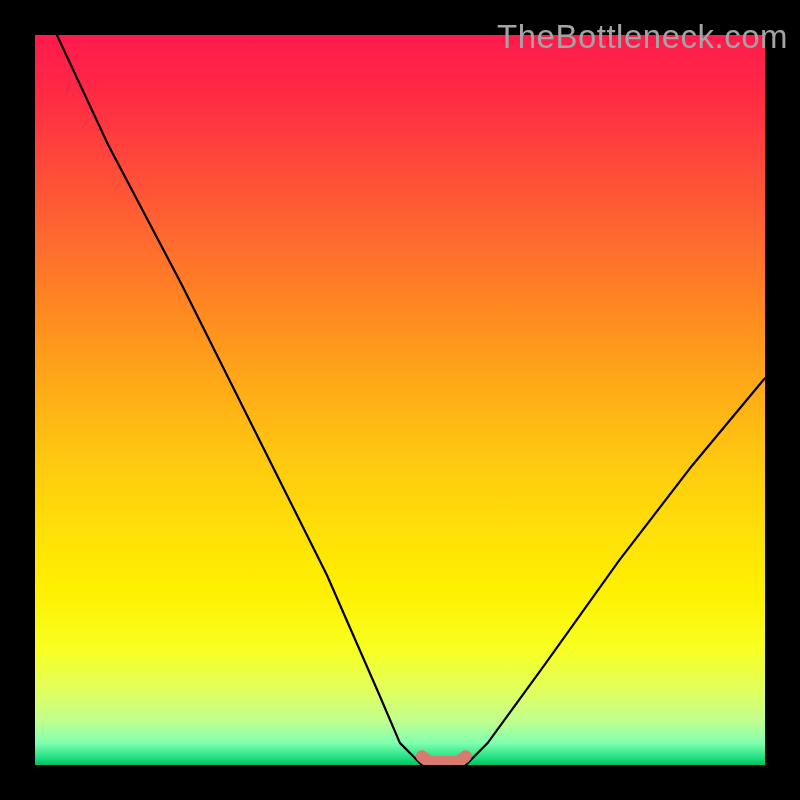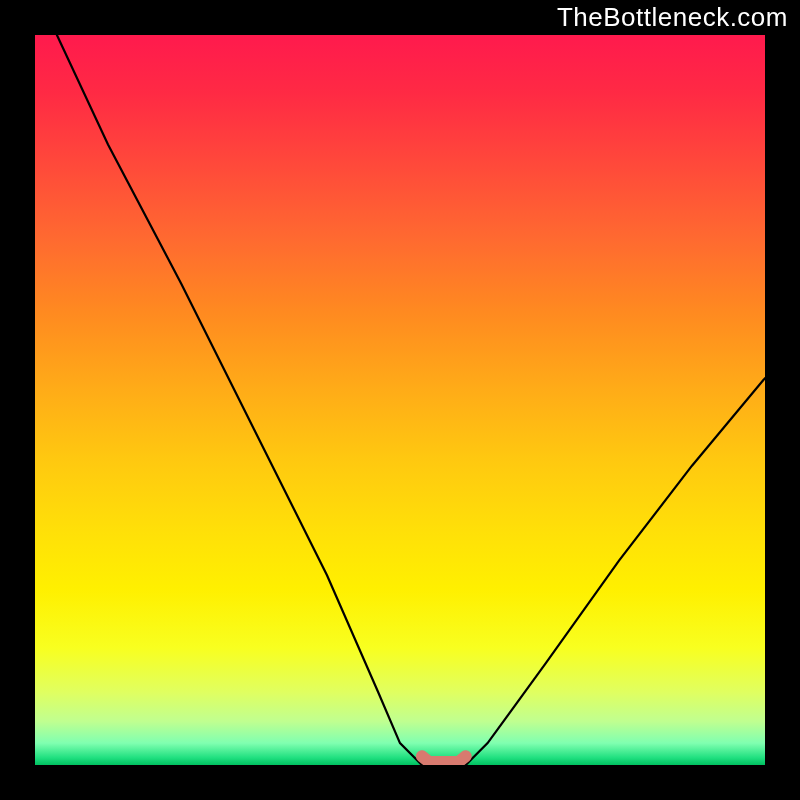--- a/index.html
+++ b/index.html
@@ -41,25 +41,25 @@
       #f8ff20 84%,
       #e0ff60 90%,
       #c0ff90 94%,
       #80ffb0 97%,
       #20e080 99%,
       #00c060 100%
     );
   }
   .watermark {
     position: absolute;
-    top: 2px;
+    top: 18px;
     right: 12px;
-    color: #ffffff;
+    color: #a3a3a3;
     font-family: Arial, Helvetica, sans-serif;
-    font-size: 26px;
+    font-size: 33px;
     letter-spacing: 0.5px;
     user-select: none;
   }
   svg.curve {
     position: absolute;
     left: 0; top: 0;
     width: 730px;
     height: 730px;
     overflow: visible;
   }

